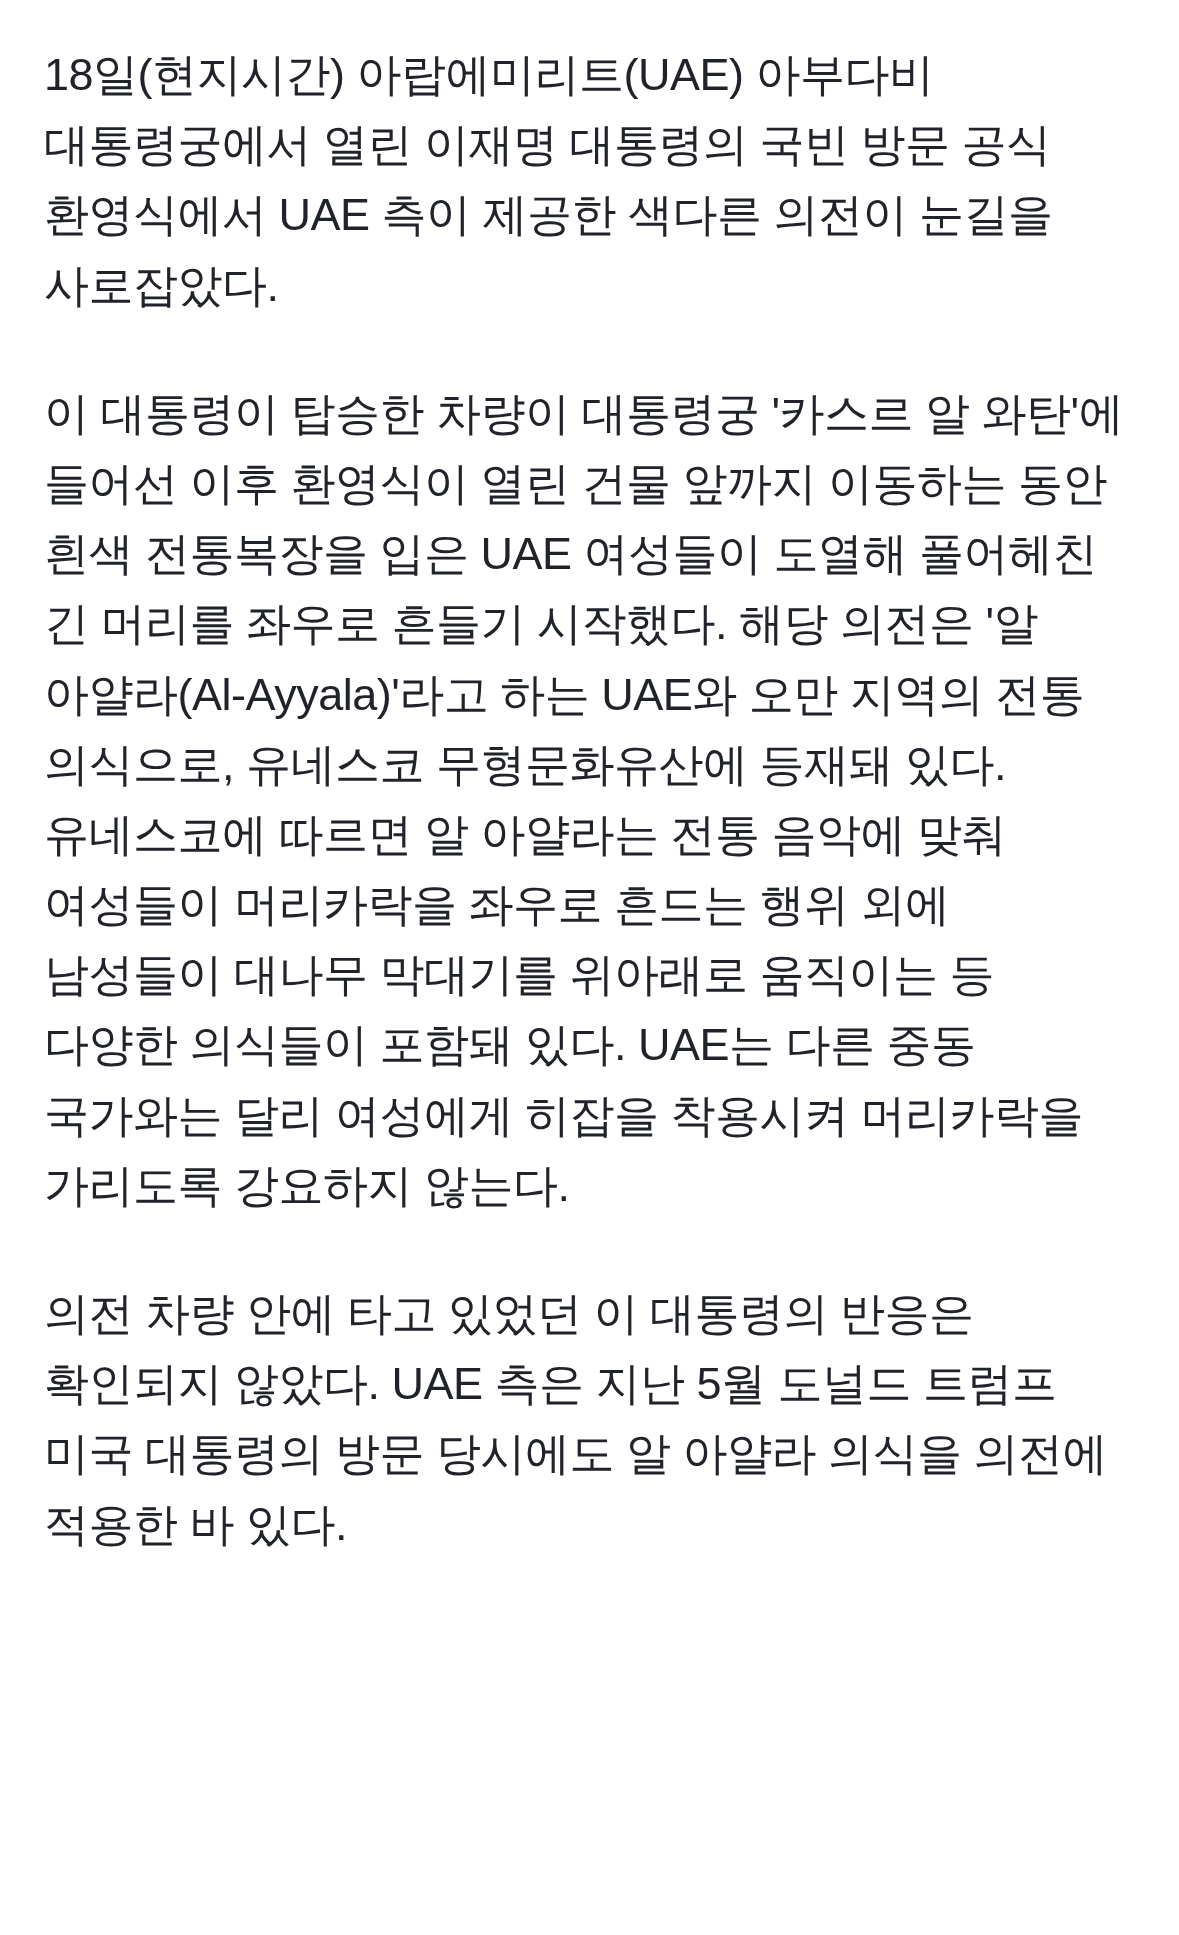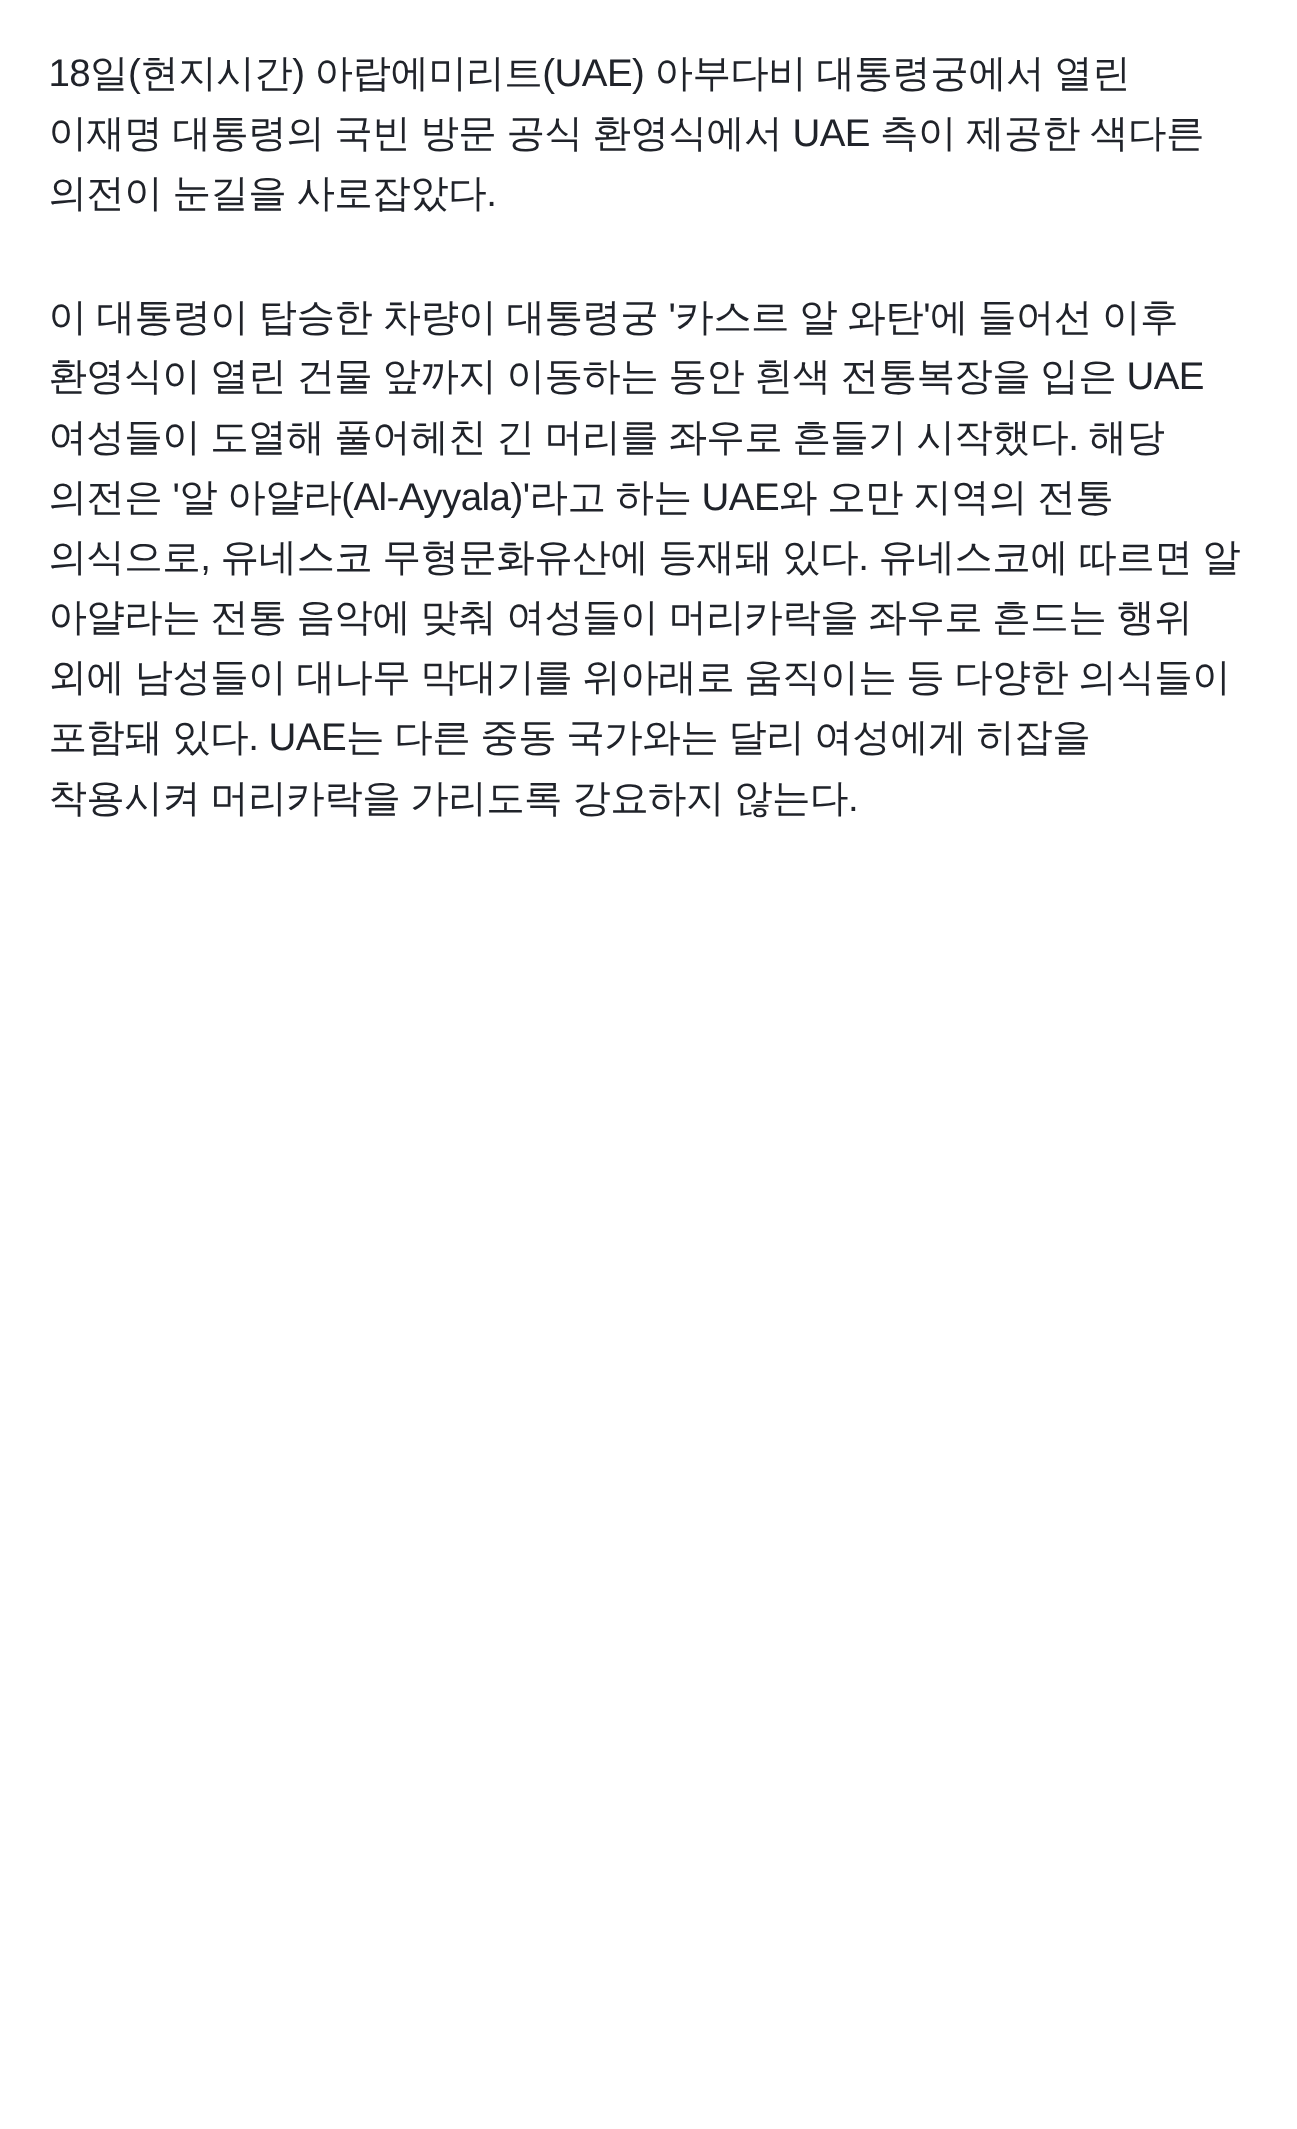--- a/index.html
+++ b/index.html
@@ -12,31 +12,32 @@
     min-height: 1935px;
     font-family: "Liberation Sans", "DejaVu Sans", sans-serif;
     color: #1a1a1a;
     -webkit-font-smoothing: antialiased;
   }
   .article {
     padding: 40px 44px 0 44px;
     box-sizing: border-box;
   }
   .para {
-    font-size: 35px;
+    font-size: 45px;
     line-height: 1.56;
     letter-spacing: -0.5px;
     color: #20232a;
     margin: 0 0 58px 0;
     word-break: keep-all;
     font-weight: 400;
   }
   .para:last-child {
     margin-bottom: 0;
   }
 </style>
 </head>
 <body>
 
 <div class="article">
   <p class="para">18일(현지시간) 아랍에미리트(UAE) 아부다비 대통령궁에서 열린 이재명 대통령의 국빈 방문 공식 환영식에서 UAE 측이 제공한 색다른 의전이 눈길을 사로잡았다.</p>
   <p class="para">이 대통령이 탑승한 차량이 대통령궁 '카스르 알 와탄'에 들어선 이후 환영식이 열린 건물 앞까지 이동하는 동안 흰색 전통복장을 입은 UAE 여성들이 도열해 풀어헤친 긴 머리를 좌우로 흔들기 시작했다. 해당 의전은 '알 아얄라(Al-Ayyala)'라고 하는 UAE와 오만 지역의 전통 의식으로, 유네스코 무형문화유산에 등재돼 있다. 유네스코에 따르면 알 아얄라는 전통 음악에 맞춰 여성들이 머리카락을 좌우로 흔드는 행위 외에 남성들이 대나무 막대기를 위아래로 움직이는 등 다양한 의식들이 포함돼 있다. UAE는 다른 중동 국가와는 달리 여성에게 히잡을 착용시켜 머리카락을 가리도록 강요하지 않는다.</p>
+  <p class="para">의전 차량 안에 타고 있었던 이 대통령의 반응은 확인되지 않았다. UAE 측은 지난 5월 도널드 트럼프 미국 대통령의 방문 당시에도 알 아얄라 의식을 의전에 적용한 바 있다.</p>
 </div>
 
 </body></html>

